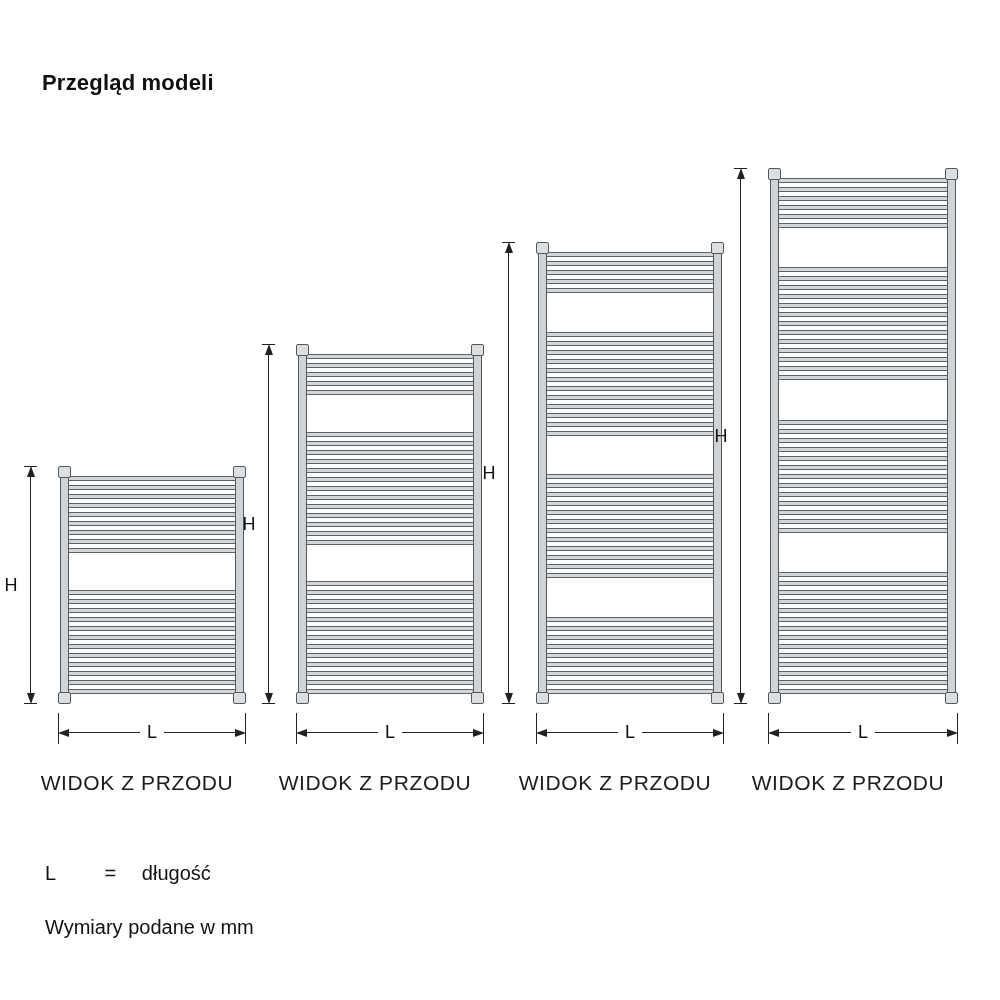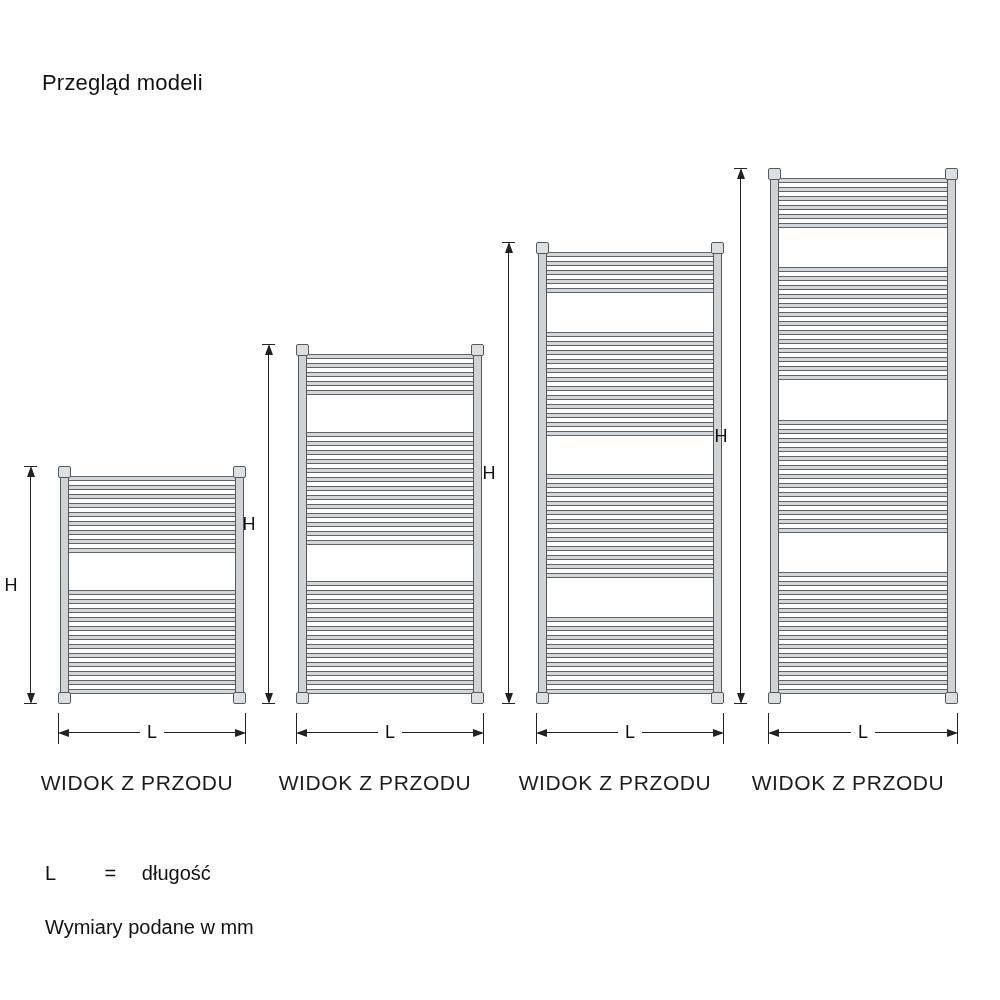--- a/index.html
+++ b/index.html
@@ -4,21 +4,21 @@
 <title>Przegląd modeli</title>
 <style>
   html,body{margin:0;padding:0;}
   body{
     width:1000px;height:1000px;position:relative;background:#ffffff;
     font-family:"Liberation Sans","DejaVu Sans",sans-serif;color:#111;
     overflow:hidden;
   }
   #page-title{
     position:absolute;left:42px;top:70px;margin:0;
-    font-size:22px;font-weight:normal;color:#111;letter-spacing:0.2px;text-align:center;
+    font-size:22px;font-weight:bold;color:#111;letter-spacing:0.2px;text-align:center;
   }
   #stage{position:absolute;left:0;top:0;width:1000px;height:1000px;}
   .radiator{position:absolute;}
   .tube{
     position:absolute;left:8px;right:8px;height:5px;box-sizing:border-box;
     background:var(--tube-fill,#d4d7d9);
     border-top:1px solid var(--tube-edge,#5d6266);
     border-bottom:1px solid var(--tube-edge,#5d6266);
   }
   .sidebar{

